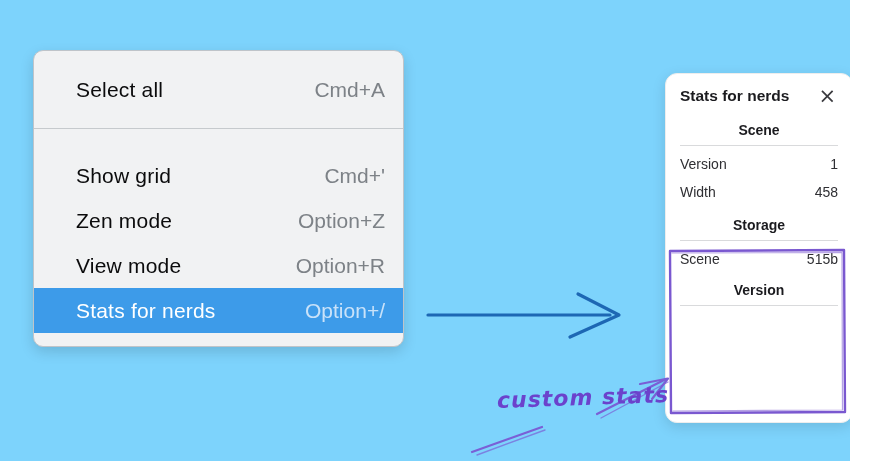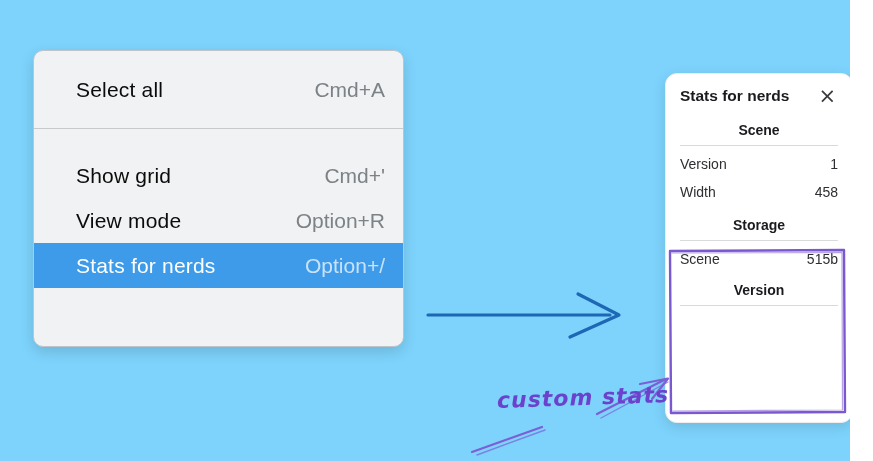--- a/index.html
+++ b/index.html
@@ -156,20 +156,24 @@
         <span class="mi-shortcut">Cmd+A</span>
       </div>
     </div>
     <div class="menu-divider"></div>
     <div class="menu-group-second">
       <div class="menu-item">
         <span class="mi-label">Show grid</span>
         <span class="mi-shortcut">Cmd+'</span>
       </div>
       <div class="menu-item">
+        <span class="mi-label">Zen mode</span>
+        <span class="mi-shortcut">Option+Z</span>
+      </div>
+      <div class="menu-item">
         <span class="mi-label">View mode</span>
         <span class="mi-shortcut">Option+R</span>
       </div>
       <div class="menu-item highlighted">
         <span class="mi-label">Stats for nerds</span>
         <span class="mi-shortcut">Option+/</span>
       </div>
     </div>
   </div>
 

